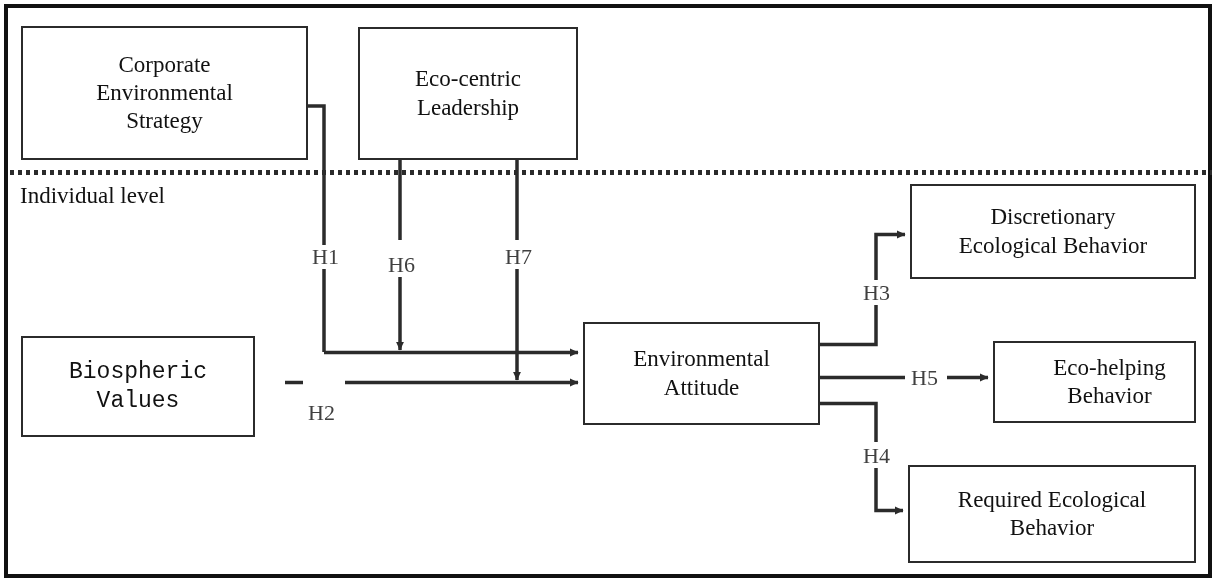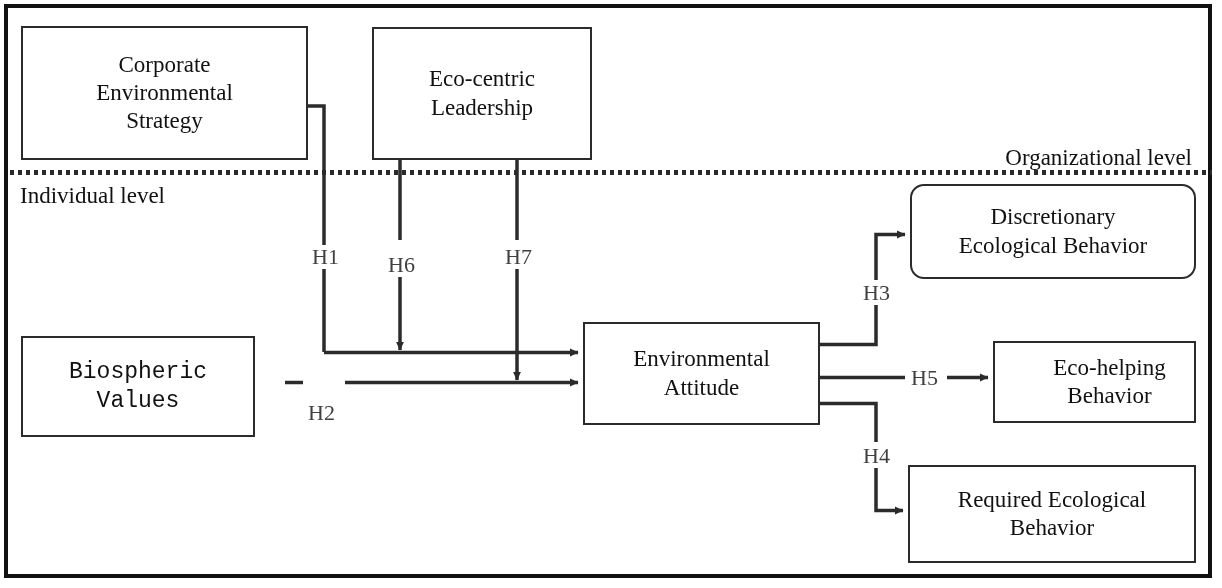--- a/index.html
+++ b/index.html
@@ -72,24 +72,24 @@
     font-size: 23px;
     color: #111111;
     line-height: 1;
     white-space: nowrap;
   }
   #level-org { right: 30px; top: 146px; text-align: right; }
   #level-ind { left: 20px; top: 184px; text-align: left; }
 
   
   #node-ces  { left: 21px;  top: 26px;  width: 287px; height: 134px; }
-  #node-ecl  { left: 372px; top: 27px;  width: 220px; height: 133px; }
+  #node-ecl  { left: 358px; top: 27px;  width: 220px; height: 133px; }
   #node-bv   { left: 21px;  top: 336px; width: 234px; height: 101px; font-family: Liberation Mono, monospace; }
   #node-ea   { left: 583px; top: 322px; width: 237px; height: 103px; }
-  #node-deb  { left: 910px; top: 184px; width: 286px; height: 95px; border-radius: 14px;  }
+  #node-deb  { left: 910px; top: 184px; width: 286px; height: 95px;  }
   #node-ehb  { left: 993px; top: 341px; width: 203px; height: 82px; padding-left: 36px;  }
   #node-reb  { left: 908px; top: 465px; width: 288px; height: 98px;  }
 
   
   #h1 { left: 309px; top: 245px; }
   #h6 { left: 385px; top: 253px; }
   #h7 { left: 502px; top: 245px; }
   #h2 { left: 305px; top: 371px; margin-top: 30px; }
   #h3 { left: 860px; top: 281px; }
   #h5 { left: 908px; top: 366px; }
@@ -126,21 +126,20 @@
     <path d="M820,344.5 L876,344.5 L876,302" fill="none" stroke="#2b2b2b" stroke-width="3.5"></path>
     <path d="M876,280 L876,234.5 L905,234.5" fill="none" stroke="#2b2b2b" stroke-width="3.5" marker-end="url(#arrow)"></path>
 
     <line x1="820" y1="377.5" x2="905" y2="377.5" stroke="#2b2b2b" stroke-width="3.5"></line>
     <line x1="947" y1="377.5" x2="988" y2="377.5" stroke="#2b2b2b" stroke-width="3.5" marker-end="url(#arrow)"></line>
 
     <path d="M820,403.5 L876,403.5 L876,442" fill="none" stroke="#2b2b2b" stroke-width="3.5"></path>
     <path d="M876,466 L876,510.5 L903,510.5" fill="none" stroke="#2b2b2b" stroke-width="3.5" marker-end="url(#arrow)"></path>
   </svg>
 
-  <div class="level-label" id="level-org">Organizational level</div>
   <div class="level-label" id="level-ind">Individual level</div>
 
   <div class="node" id="node-ces">
     <span class="node-label">Corporate
 Environmental
 Strategy</span>
   </div>
   <div class="node" id="node-ecl">
     <span class="node-label">Eco-centric
 Leadership</span>

